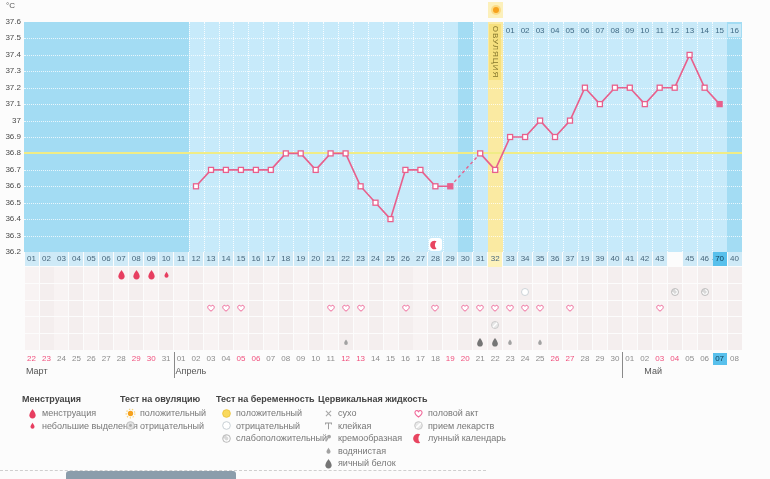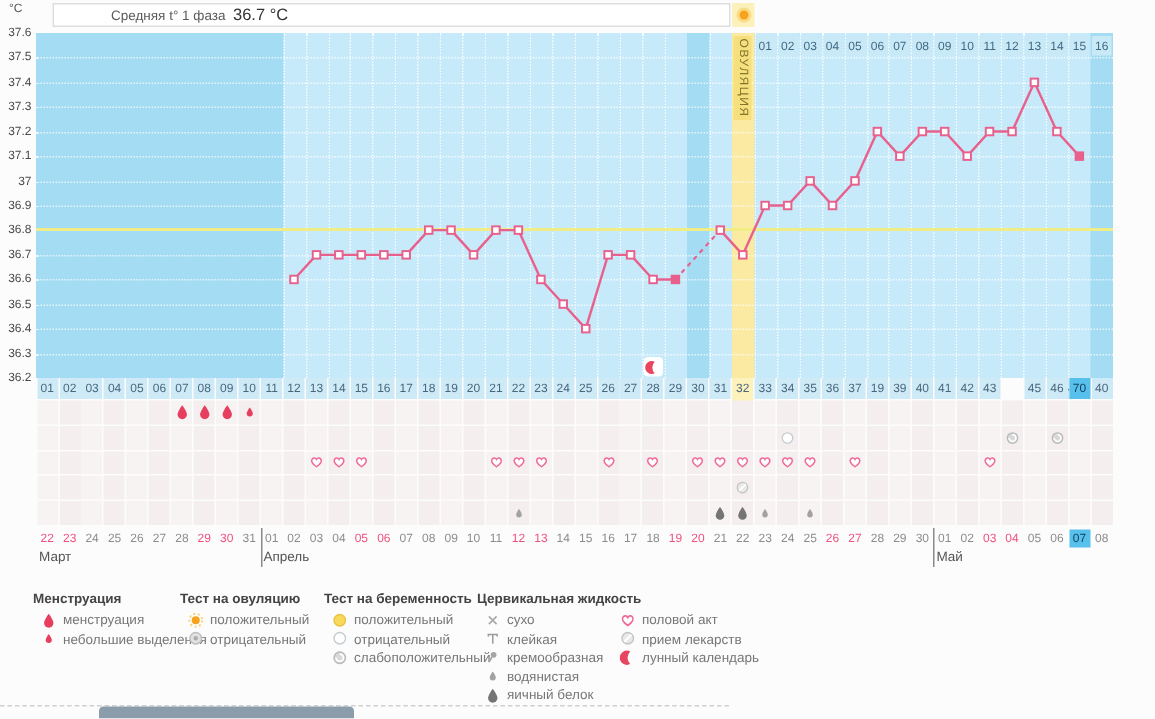--- a/index.html
+++ b/index.html
@@ -49,24 +49,20 @@
   .bottom-bar{position:absolute;left:66px;top:471px;width:170px;height:8px;background:#8b9dab;
               border-radius:3px 3px 0 0;}
   svg{display:block;}
 </style>
 </head>
 <body>
 
 <div id="app">
   <div class="unit">°C</div>
 
-  <div class="hbox" id="hbox1" style="left:35px;width:452px;padding-left:38px;">
-    <span class="hlabel">Средняя t° 1 фаза</span>
-    <span class="hvalue">36.7 °C</span>
-  </div>
   <div class="suncell" style="left:488px;width:15px;">
     <span class="sun"></span>
   </div>
 
   <div id="yaxis">
       <div class="ytick" style="top: 17px;">37.6</div>
       <div class="ytick" style="top: 33.4px;">37.5</div>
       <div class="ytick" style="top: 49.9px;">37.4</div>
       <div class="ytick" style="top: 66.3px;">37.3</div>
       <div class="ytick" style="top: 82.7px;">37.2</div>
@@ -616,21 +612,21 @@
       <div class="datecell" style="left: 682.7px; top: 353px; width: 14px; height: 12px;">05</div>
       <div class="datecell" style="left: 697.6px; top: 353px; width: 14px; height: 12px;">06</div>
       <div class="datecell cur" style="left: 712.6px; top: 353px; width: 14px; height: 12px;">07</div>
       <div class="datecell" style="left: 727.5px; top: 353px; width: 14px; height: 12px;">08</div>
     </div>
   <div id="monthrow">
       <div class="mlabel" style="left: 26px; top: 366px;">Март</div>
       <div class="msep" style="left: 173.6px; top: 352px; height: 26px;"></div>
       <div class="mlabel" style="left: 175.6px; top: 366px;">Апрель</div>
       <div class="msep" style="left: 622.3px; top: 352px; height: 26px;"></div>
-      <div class="mlabel" style="left: 624.3px; top: 366px;">Май</div>
+      <div class="mlabel" style="left: 624.3px; top: 366px; padding-left: 20px;">Май</div>
     </div>
   <div id="legend">
       <div class="lgcol" style="left: 22px; top: 394px;">
         <div class="lgtitle">Менструация</div>
         <div class="lgitem" style="left: 4px; top: 13px;">
           <div class="lgicon">
             <svg width="11" height="11" viewBox="0 0 12 12">
               <path d="M6 1.2 C6 1.2 2.6 5.6 2.6 8 a3.4 3.4 0 0 0 6.8 0 C9.4 5.6 6 1.2 6 1.2 Z" fill="#e73e60"></path>
             </svg>
           </div>

